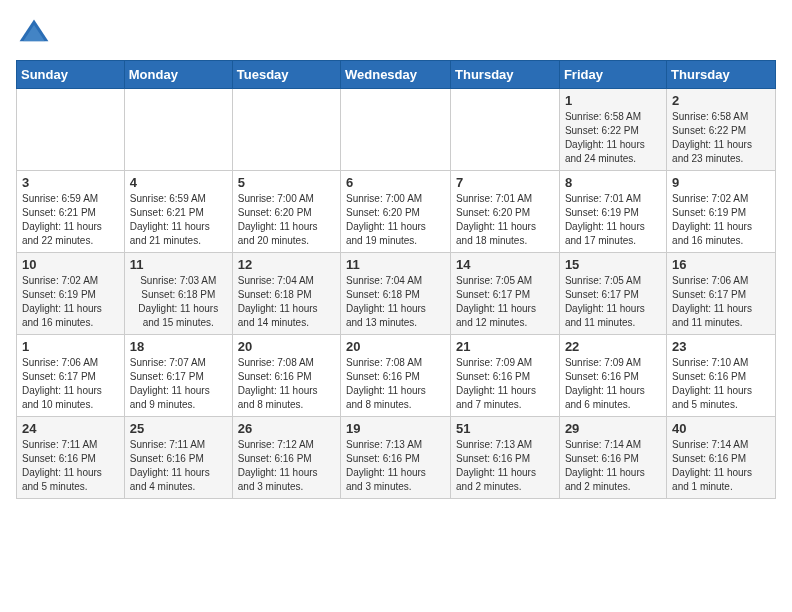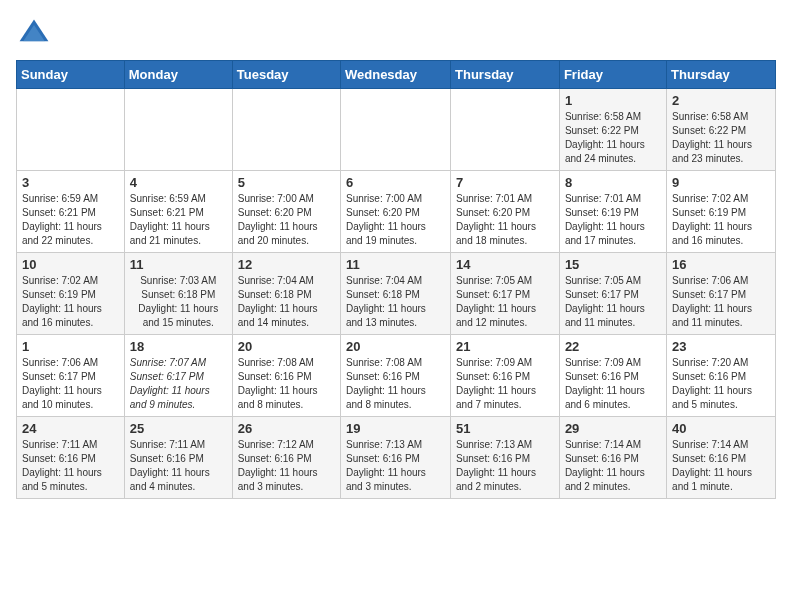--- a/index.html
+++ b/index.html
@@ -233,21 +233,21 @@
       </tr>
       <tr>
         <td>
           <span class="day-number">1</span>
           <div class="day-info" style="white-space: pre-line;">Sunrise: 7:06 AM
 Sunset: 6:17 PM
 Daylight: 11 hours and 10 minutes.</div>
         </td>
         <td>
           <span class="day-number">18</span>
-          <div class="day-info" style="white-space: pre-line; font-style: italic;">Sunrise: 7:07 AM
+          <div class="day-info" style="white-space: pre-line;">Sunrise: 7:07 AM
 Sunset: 6:17 PM
 Daylight: 11 hours and 9 minutes.</div>
         </td>
         <td>
           <span class="day-number">20</span>
           <div class="day-info" style="white-space: pre-line;">Sunrise: 7:08 AM
 Sunset: 6:16 PM
 Daylight: 11 hours and 8 minutes.</div>
         </td>
         <td>
@@ -263,21 +263,21 @@
 Daylight: 11 hours and 7 minutes.</div>
         </td>
         <td>
           <span class="day-number">22</span>
           <div class="day-info" style="white-space: pre-line;">Sunrise: 7:09 AM
 Sunset: 6:16 PM
 Daylight: 11 hours and 6 minutes.</div>
         </td>
         <td>
           <span class="day-number">23</span>
-          <div class="day-info" style="white-space: pre-line;">Sunrise: 7:20 AM
+          <div class="day-info" style="white-space: pre-line;">Sunrise: 7:10 AM
 Sunset: 6:16 PM
 Daylight: 11 hours and 5 minutes.</div>
         </td>
       </tr>
       <tr>
         <td>
           <span class="day-number">24</span>
           <div class="day-info" style="white-space: pre-line;">Sunrise: 7:11 AM
 Sunset: 6:16 PM
 Daylight: 11 hours and 5 minutes.</div>

